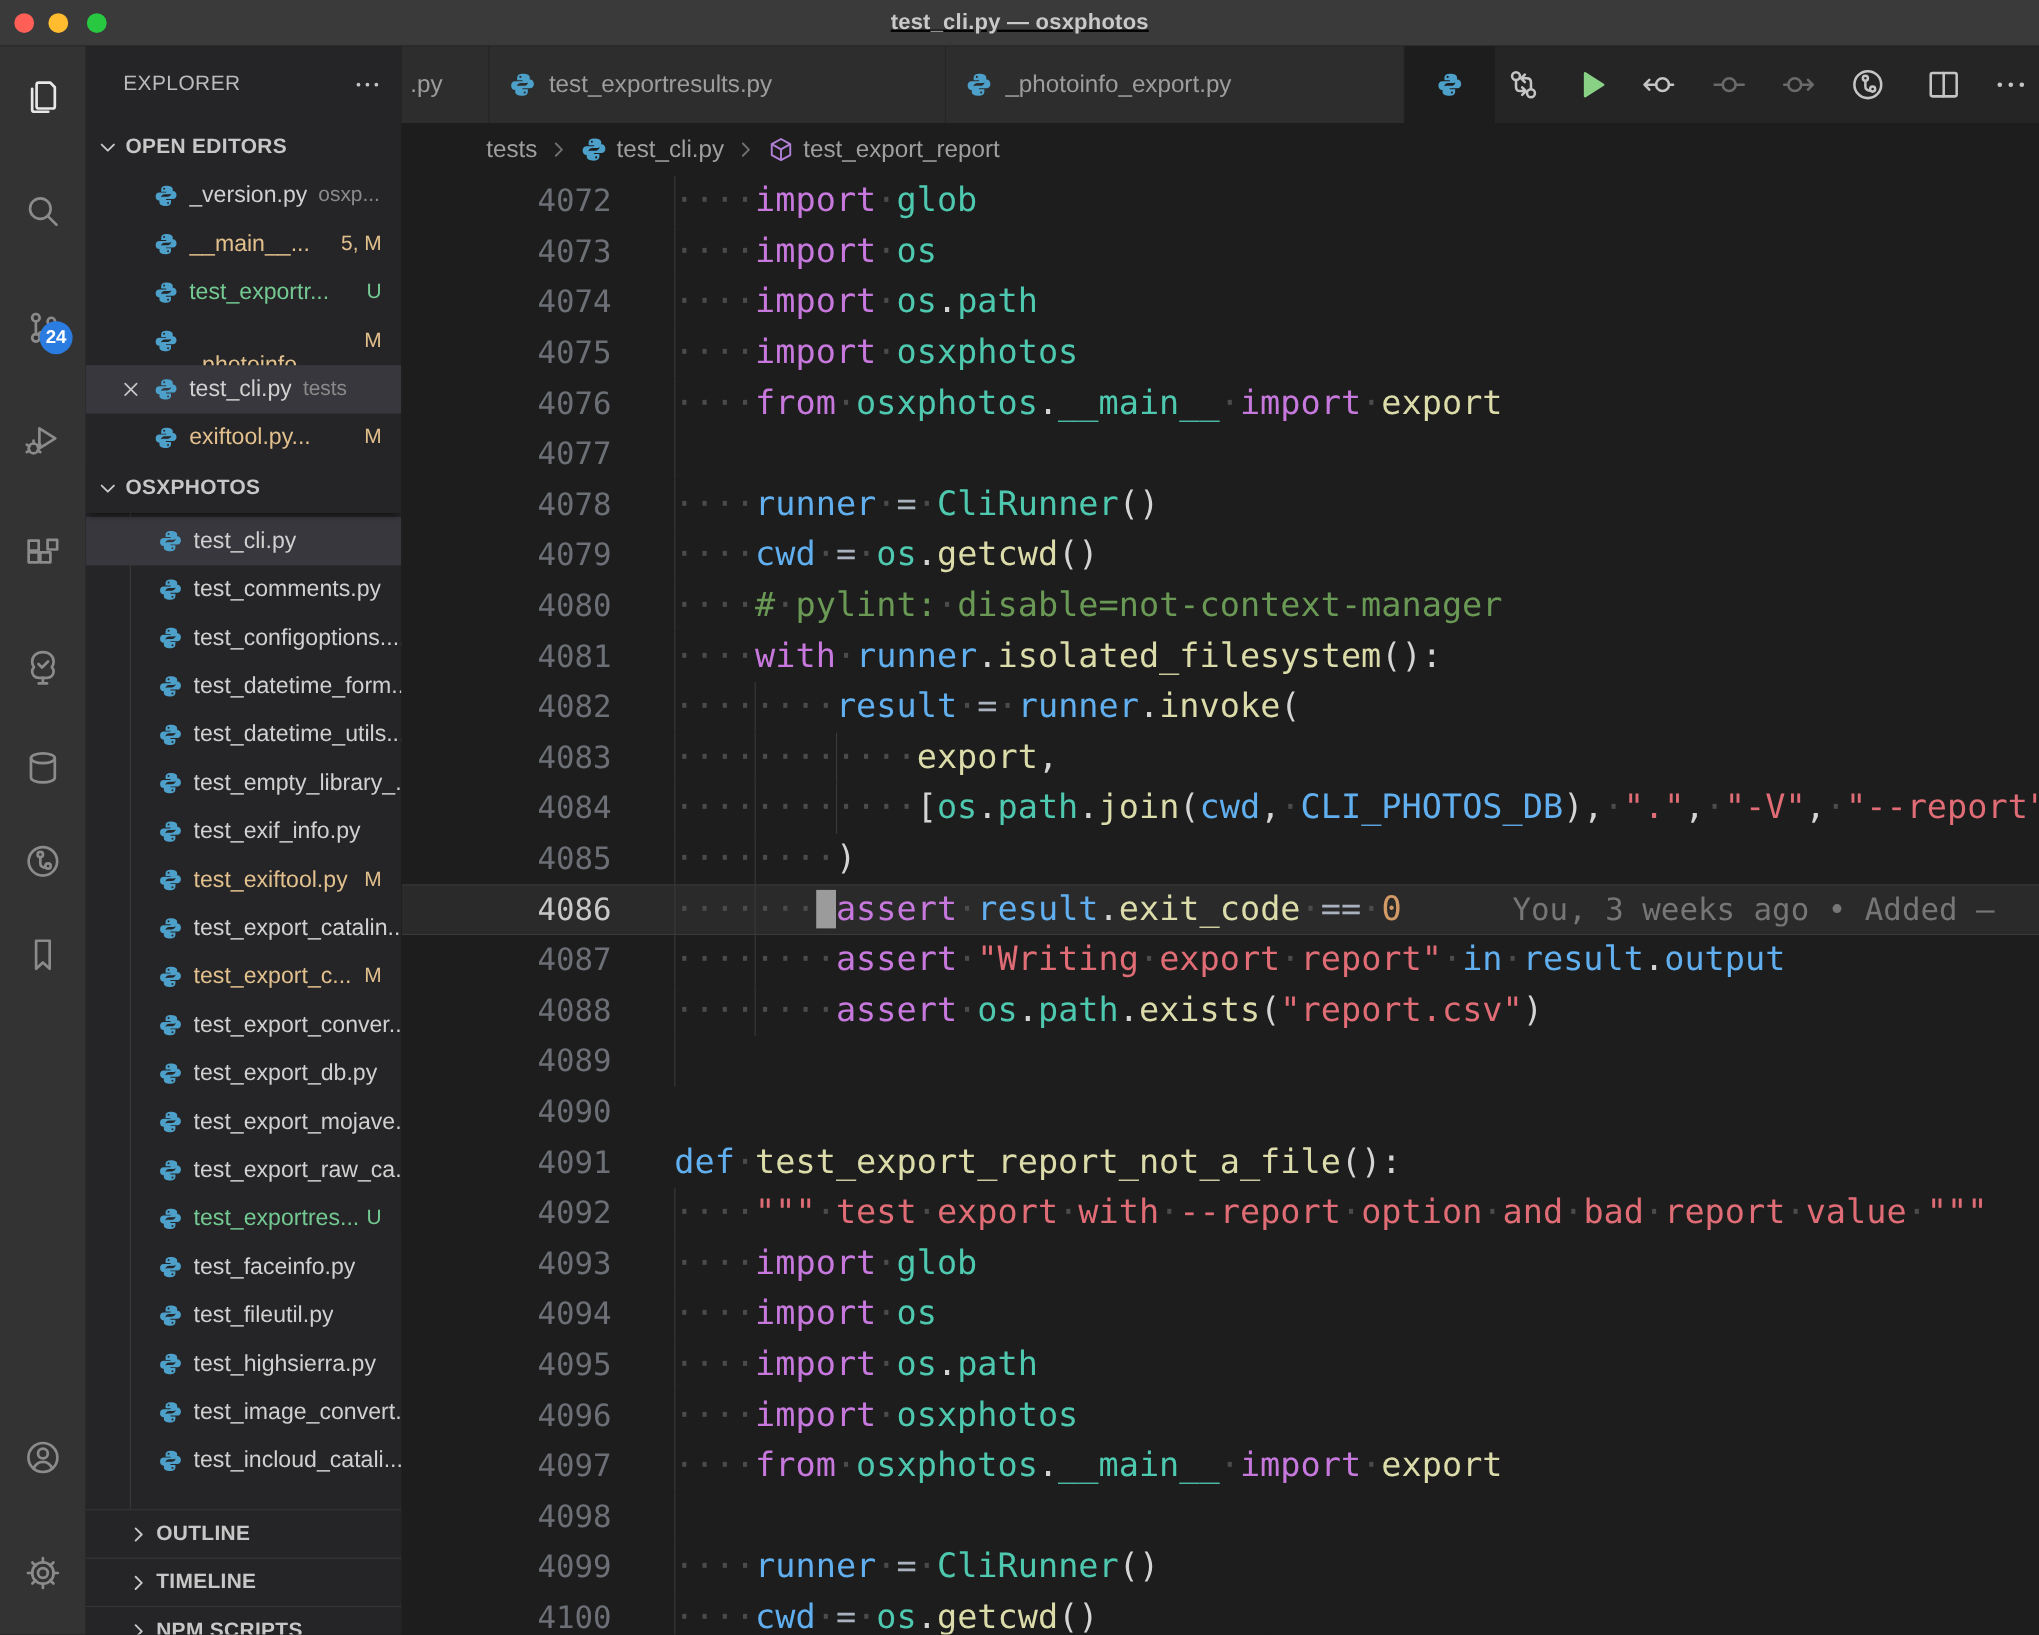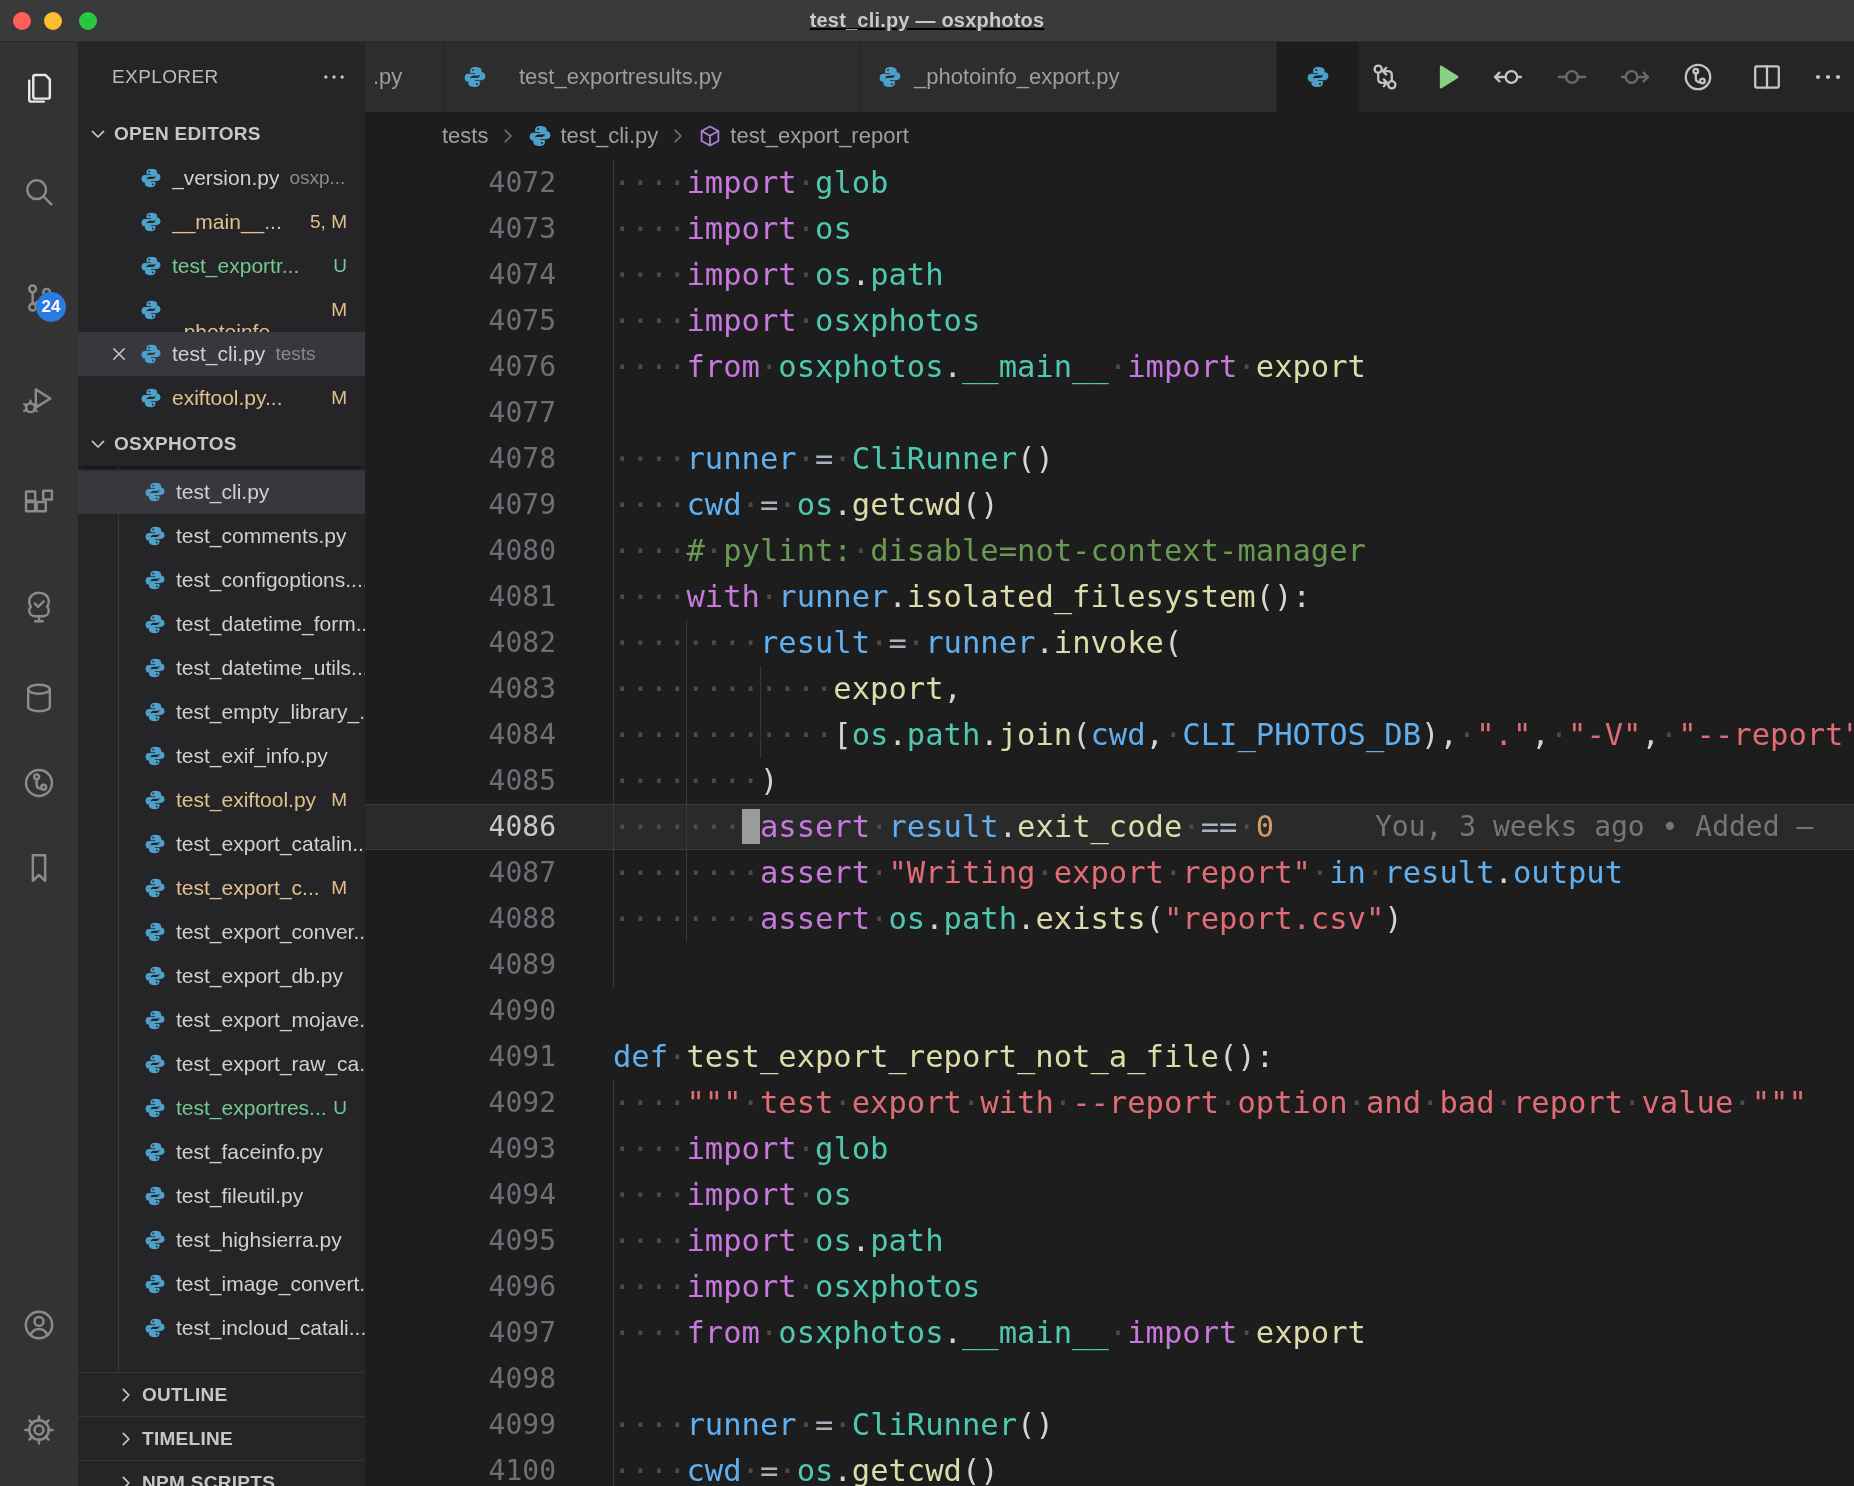--- a/index.html
+++ b/index.html
@@ -505,21 +505,21 @@
         <span>NPM SCRIPTS</span>
       </div>
     </div>
 </div>
 
 <div class="editor">
   <div class="tabs" id="tabs">
       <div class="tab clip" style="width: 80px;">
         <span>.py</span>
       </div>
-      <div class="tab" style="width: 415px; gap: 20px;">
+      <div class="tab" style="width: 415px;">
         <span class="icn">
           <svg viewBox="0 0 16 16" fill="#4DA0C9">
             <path d="M7.95 1.3c-2 0-3.2.9-3.2 2.3v1.7h3.3v.6H3.5c-1.5 0-2.4 1.1-2.4 2.6 0 1.6.9 2.7 2.4 2.7h1.1V9.4c0-1.4 1.2-2.4 2.5-2.4h3.1c1.3 0 2.2-1 2.2-2.2V3.6c0-1.4-1.5-2.3-4.45-2.3zM6.7 2.6a.66.66 0 1 1 0 1.32.66.66 0 0 1 0-1.32z"></path>
             <path d="M8.05 14.7c2 0 3.2-.9 3.2-2.3v-1.7H7.95v-.6h4.55c1.5 0 2.4-1.1 2.4-2.6 0-1.6-.9-2.7-2.4-2.7h-1.1v1.5c0 1.4-1.2 2.4-2.5 2.4H5.8c-1.3 0-2.2 1-2.2 2.2v1.5c0 1.4 1.5 2.3 4.45 2.3zm1.25-1.3a.66.66 0 1 1 0-1.32.66.66 0 0 1 0 1.32z"></path>
           </svg>
         </span>
         <span>test_exportresults.py</span>
       </div>
       <div class="tab" style="width: 417px;">
         <span class="icn">

